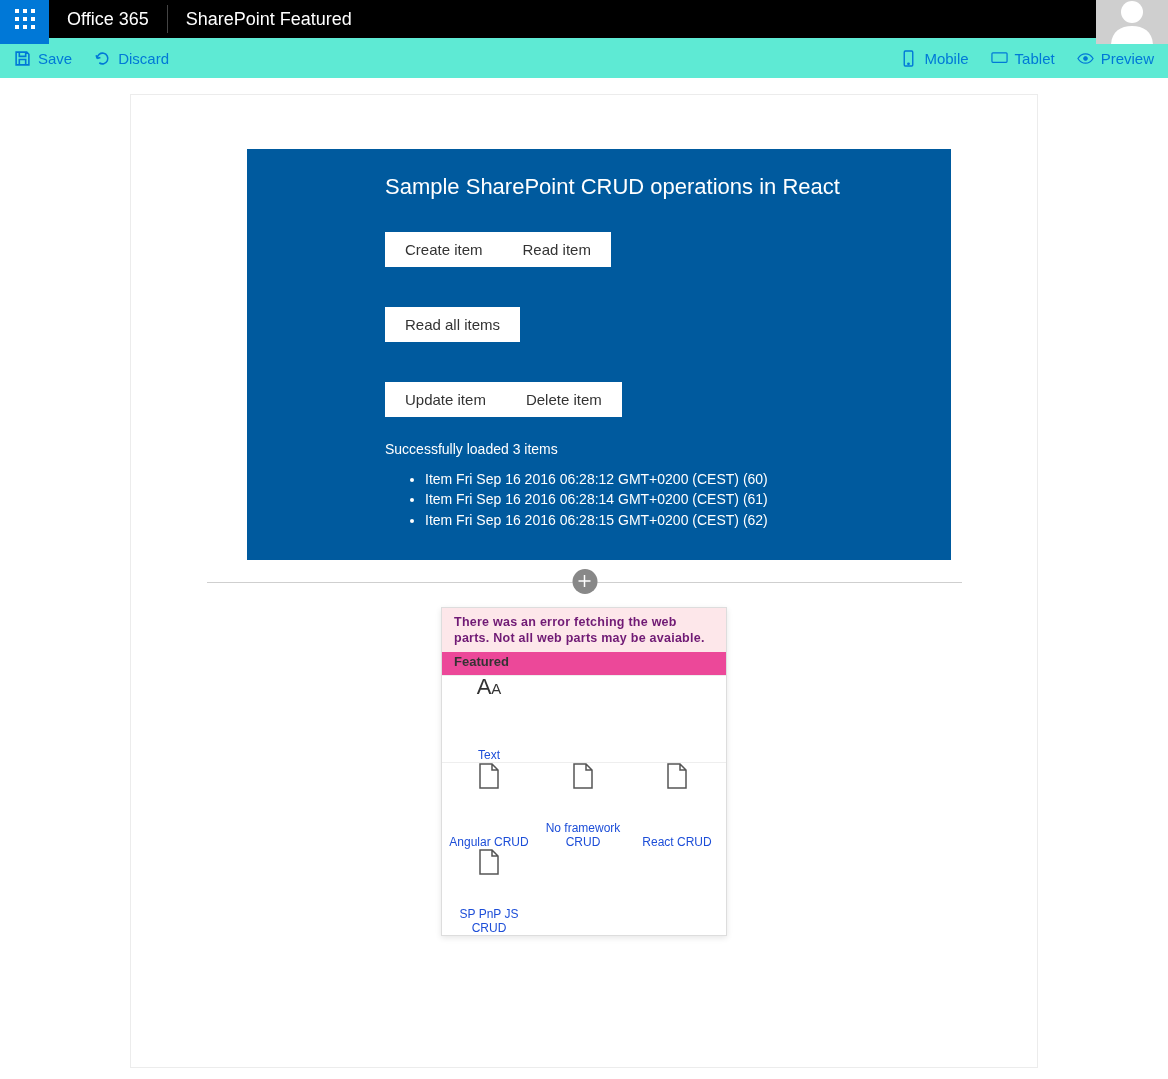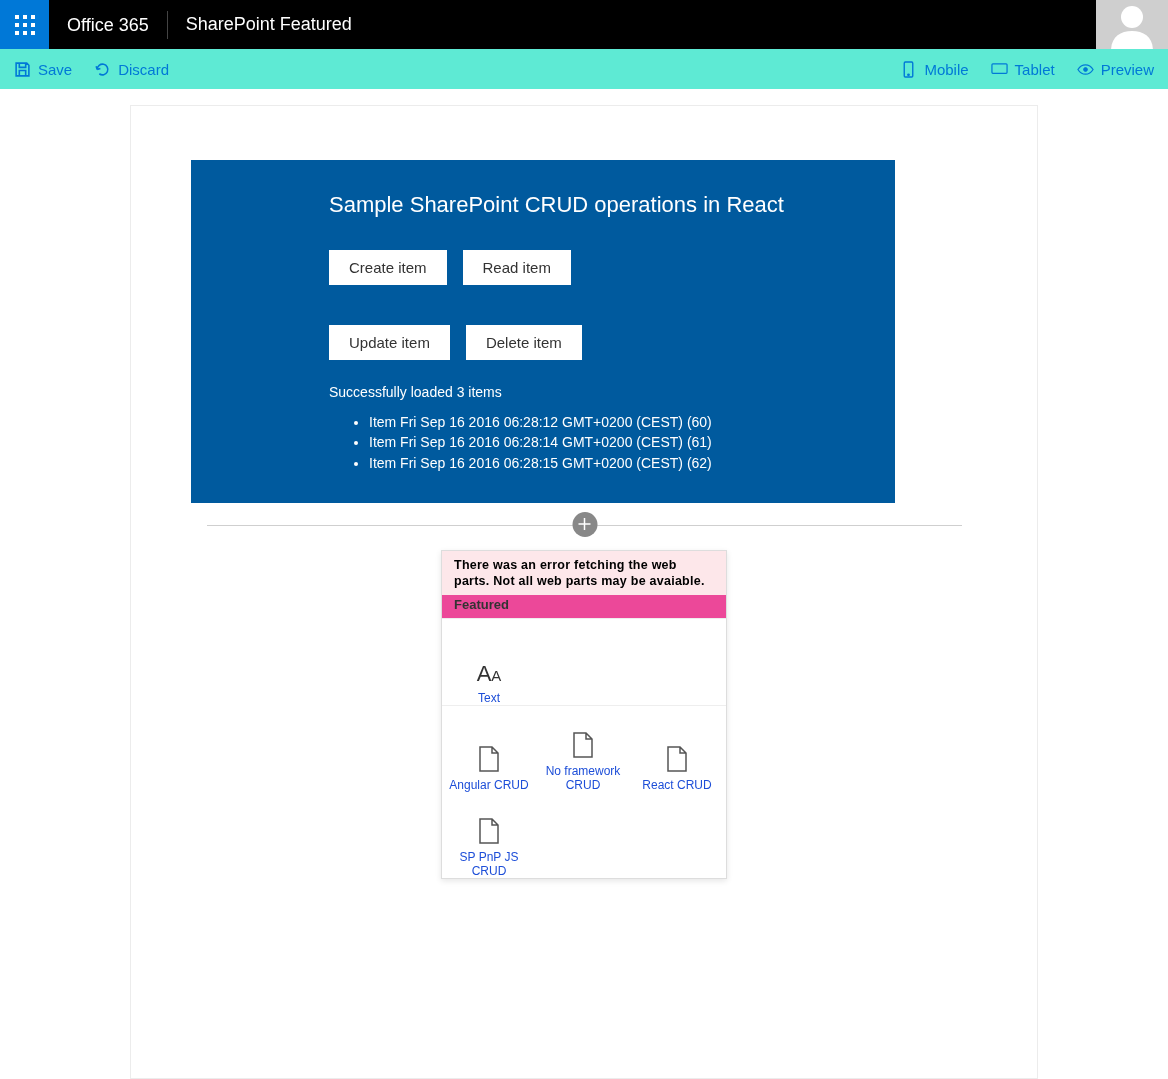--- a/index.html
+++ b/index.html
@@ -7,21 +7,21 @@
     font-family: "Segoe UI", Arial, sans-serif;
     background: #fff;
     width: 1168px;
     height: 1079px;
     overflow: hidden;
     font-size: 14px;
     color: #333;
   }
   
   .topbar {
-    height: 49px;
+    height: 38px;
     background: #000;
     display: flex;
     align-items: center;
     color: #fff;
   }
   .waffle {
     width: 49px;
     height: 49px;
     background: #0078d7;
     display: flex;
@@ -84,33 +84,33 @@
   .canvas {
     width: 908px;
     background: #fff;
     border: 1px solid #ececec;
     min-height: 960px;
     padding-top: 54px;
     position: relative;
   }
   .webpart {
     width: 704px;
-    margin-left: 60px;
+    margin-left: 116px;
     background: #005a9e;
     color: #fff;
-    padding: 32px 140px 30px 140px;
+    padding: 25px 140px 30px 140px;
     padding-left: 138px;
     padding-right: 20px;
   }
   .webpart h2 {
     font-size: 22px;
     font-weight: 400;
     margin-bottom: 32px;
   }
-  .btn-row { margin-bottom: 40px; display:flex; gap:16px; }
+  .btn-row { margin-bottom: 40px; display:flex; gap:0; }
   .wp-button {
     background: #fff;
     color: #333;
     border: none;
     padding: 9px 20px;
     font-size: 15px;
     font-family: inherit;
     cursor: pointer;
   }
   .status-msg { font-size: 14px; margin-top: 24px; margin-bottom: 12px; }
@@ -150,21 +150,21 @@
   
   .picker {
     width: 286px;
     margin-left: 310px;
     border: 1px solid #ddd;
     background: #fff;
     box-shadow: 0 2px 6px rgba(0,0,0,.1);
   }
   .picker-error {
     background: #fde7ea;
-    color: #000000;
+    color: #701a75;
     padding: 6px 12px;
     font-size: 12.5px;
     font-weight: 600;
     line-height: 1.3;
     letter-spacing: .02em;
   }
   .picker-heading {
     background: #ec4899;
     padding: 2px 12px 6px 12px;
     font-size: 13px;
@@ -175,21 +175,21 @@
   .picker-grid {
     display: flex;
     flex-wrap: wrap;
   }
   .picker-cell {
     width: 94px;
     height: 86px;
     display: flex;
     flex-direction: column;
     align-items: center;
-    justify-content: flex-end;
+    justify-content: space-between;
     gap: 6px;
     cursor: pointer;
   }
   .picker-label { font-size: 12px; color: #1d4ed8; text-align: center; line-height: 1.2; max-width: 80px; }
   .doc-icon { width: 22px; height: 26px; }
   .text-icon { font-size: 22px; color: #333; line-height: 1; }
 </style>
 </head>
 <body>
 
@@ -258,20 +258,23 @@
   <div class="canvas">
 
     <div class="webpart">
       <h2>Sample SharePoint CRUD operations in React</h2>
 
       <div class="btn-row">
         <button class="wp-button">Create item</button>
         <button class="wp-button">Read item</button>
       </div>
 
+      <div class="btn-row">
+        <button class="wp-button">Read all items</button>
+      </div>
 
       <div class="btn-row" style="margin-bottom:20px;">
         <button class="wp-button">Update item</button>
         <button class="wp-button">Delete item</button>
       </div>
 
       <div class="status-msg">Successfully loaded 3 items</div>
       <ul class="item-list">
         <li>Item Fri Sep 16 2016 06:28:12 GMT+0200 (CEST) (60)</li>
         <li>Item Fri Sep 16 2016 06:28:14 GMT+0200 (CEST) (61)</li>

